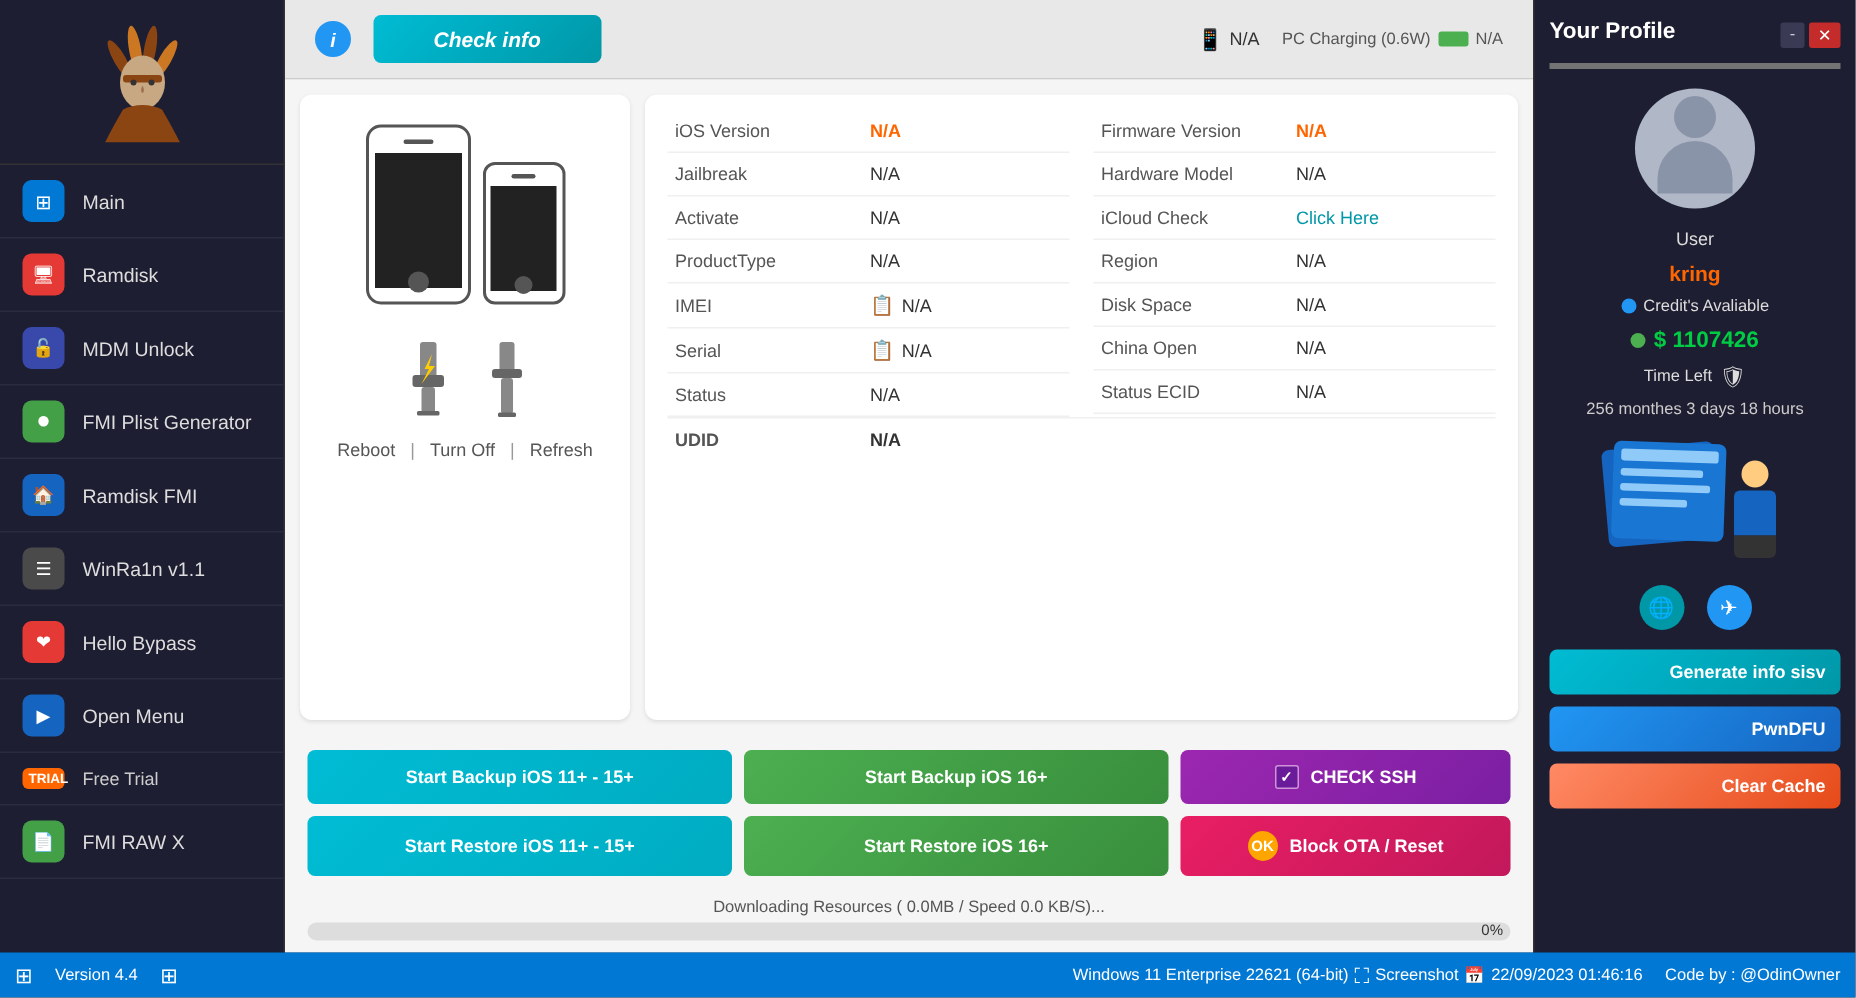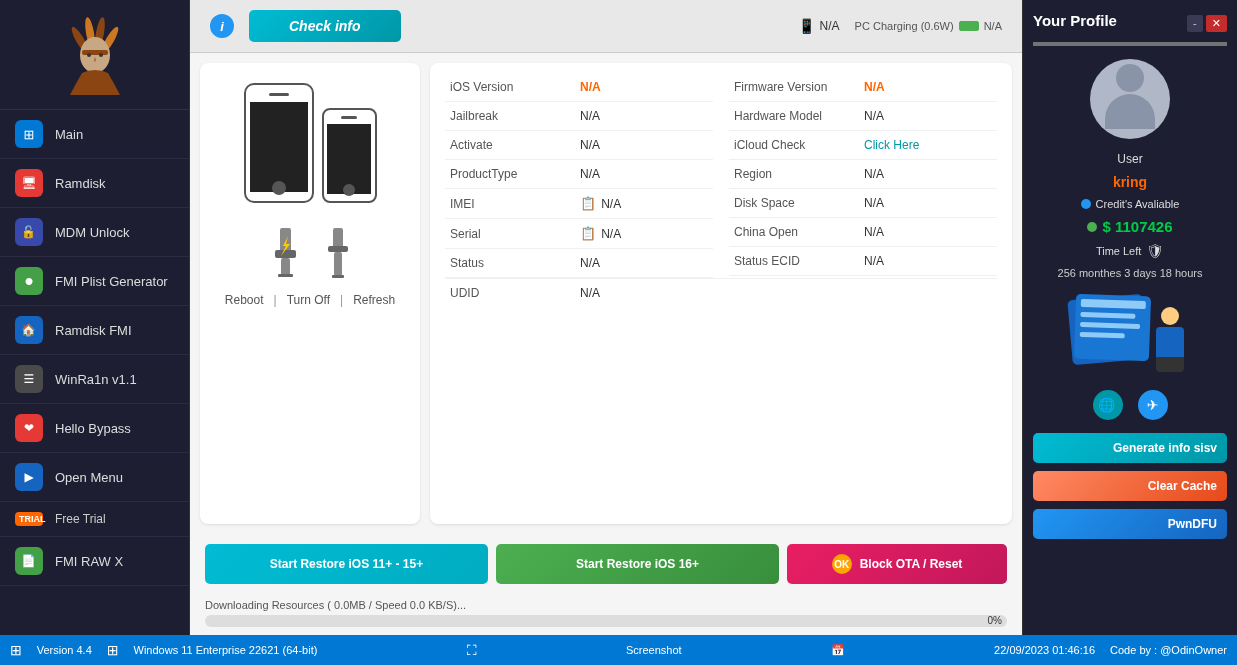--- a/index.html
+++ b/index.html
@@ -316,20 +316,21 @@
     }
     .info-value.na { color: #ff6600; font-weight: bold; }
     .info-value.click-here { color: #0097a7; cursor: pointer; }
     .udid-row {
       display: flex;
       align-items: center;
       padding: 7px 5px;
       border-top: 1px solid #f0f0f0;
       gap: 10px;
       grid-column: span 2;
+      font-weight: bold;
     }
 
     
     .bottom-buttons {
       padding: 10px 15px;
       background: #f5f5f5;
       display: flex;
       flex-direction: column;
       gap: 8px;
     }
@@ -417,20 +418,21 @@
 
     
     .progress-section {
       padding: 5px 15px 8px;
       background: #f5f5f5;
     }
     .progress-status {
       font-size: 11px;
       color: #555;
       margin-bottom: 4px;
+      text-align: center;
     }
     .progress-bar-container {
       width: 100%;
       height: 12px;
       background: #ddd;
       border-radius: 6px;
       overflow: hidden;
       position: relative;
     }
     .progress-bar-fill {
@@ -459,22 +461,22 @@
       font-size: 11px;
     }
     .taskbar-windows {
       font-size: 14px;
     }
     .taskbar-version { font-size: 11px; }
     .taskbar-center {
       flex: 1;
       display: flex;
       align-items: center;
-      justify-content: space-between;
-      gap: 20px;
+      justify-content: flex-end;
+      gap: 4px;
     }
     .taskbar-right {
       display: flex;
       align-items: center;
       gap: 10px;
     }
 
     
     .right-panel {
       width: 215px;
@@ -887,20 +889,28 @@
 
         <div class="udid-row">
           <span class="info-label">UDID</span>
           <span class="info-value">N/A</span>
         </div>
       </div>
     </div>
 
     <div class="bottom-buttons">
       <div class="btn-row">
+        <button class="btn-teal">Start Backup iOS 11+ - 15+</button>
+        <button class="btn-green">Start Backup  iOS  16+</button>
+        <button class="btn-ssh">
+          <div class="check-box">✓</div>
+          <span>CHECK SSH</span>
+        </button>
+      </div>
+      <div class="btn-row">
         <button class="btn-teal">Start Restore iOS 11+ - 15+</button>
         <button class="btn-green">Start Restore iOS  16+</button>
         <button class="btn-ota">
           <div class="ok-icon">OK</div>
           <span>Block OTA / Reset</span>
         </button>
       </div>
     </div>
 
     <div class="progress-section">
@@ -963,22 +973,22 @@
         <div class="illus-legs"></div>
       </div>
     </div>
 
     <div class="social-icons">
       <div class="social-icon globe-icon">🌐</div>
       <div class="social-icon telegram-icon">✈</div>
     </div>
 
     <button class="action-btn btn-generate">Generate info sisv</button>
+    <button class="action-btn btn-pwndfu">PwnDFU</button>
     <button class="action-btn btn-clear">Clear Cache</button>
-    <button class="action-btn btn-pwndfu">PwnDFU</button>
   </div>
 </div>
 
 <div class="taskbar">
   <span class="taskbar-windows">⊞</span>
   <span class="taskbar-version">Version 4.4</span>
   <span style="font-size:14px">⊞</span>
   <div class="taskbar-center">
     <span>Windows 11 Enterprise 22621 (64-bit)</span>
     <span style="font-size:14px">⛶</span>

